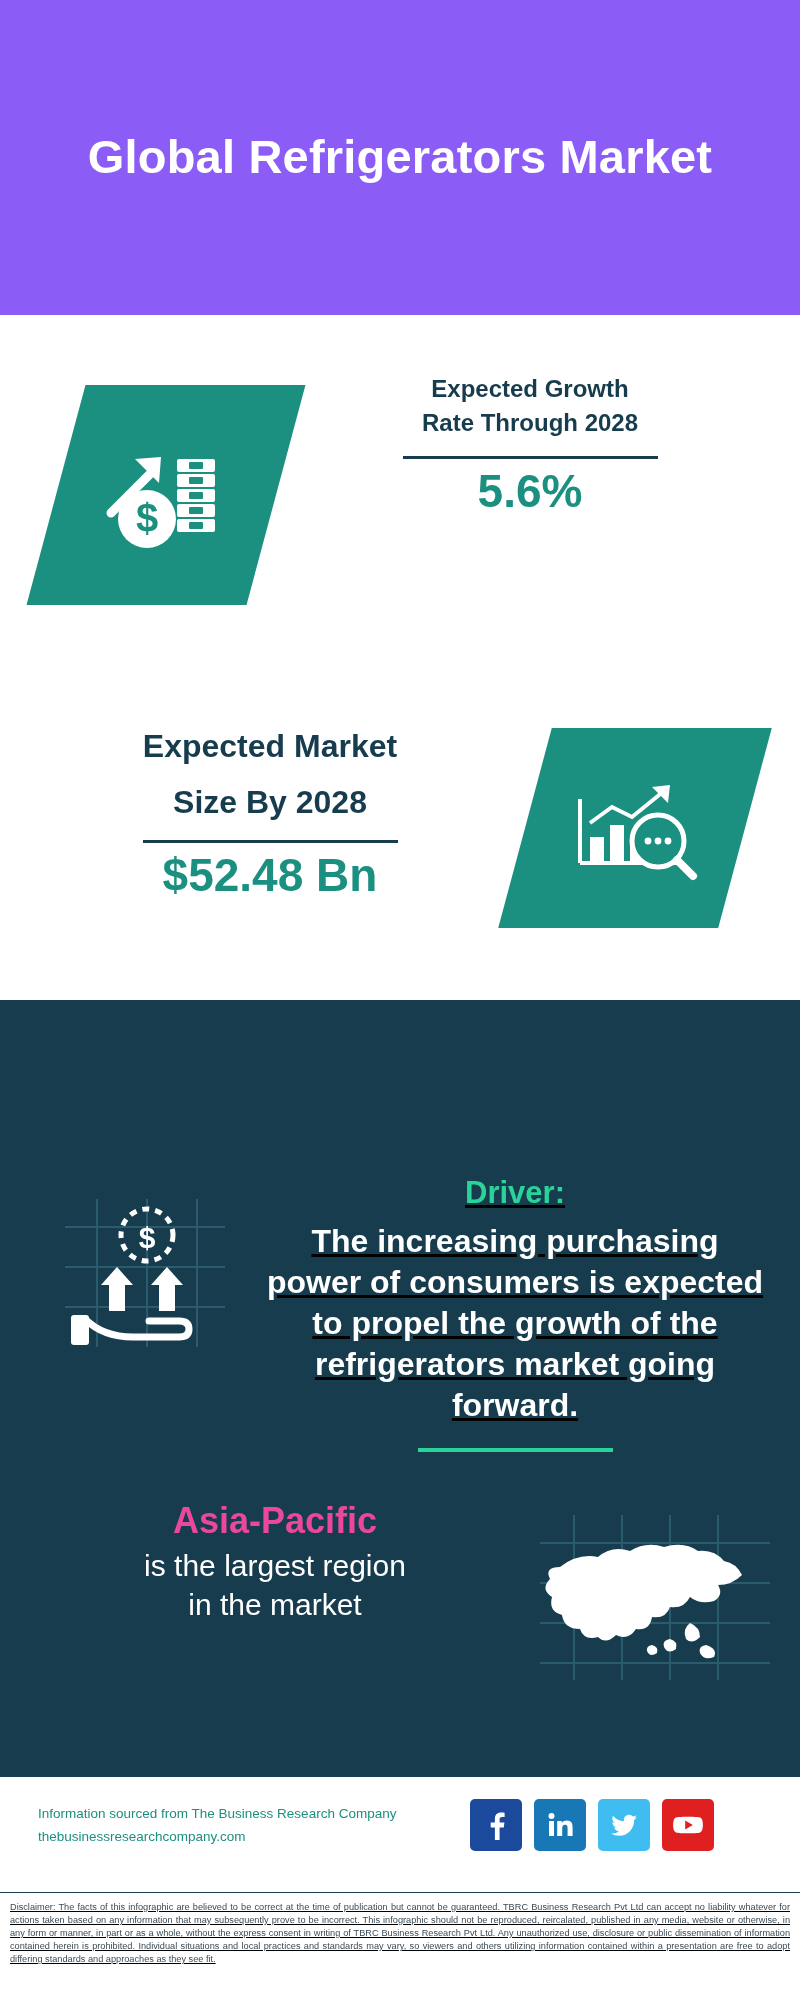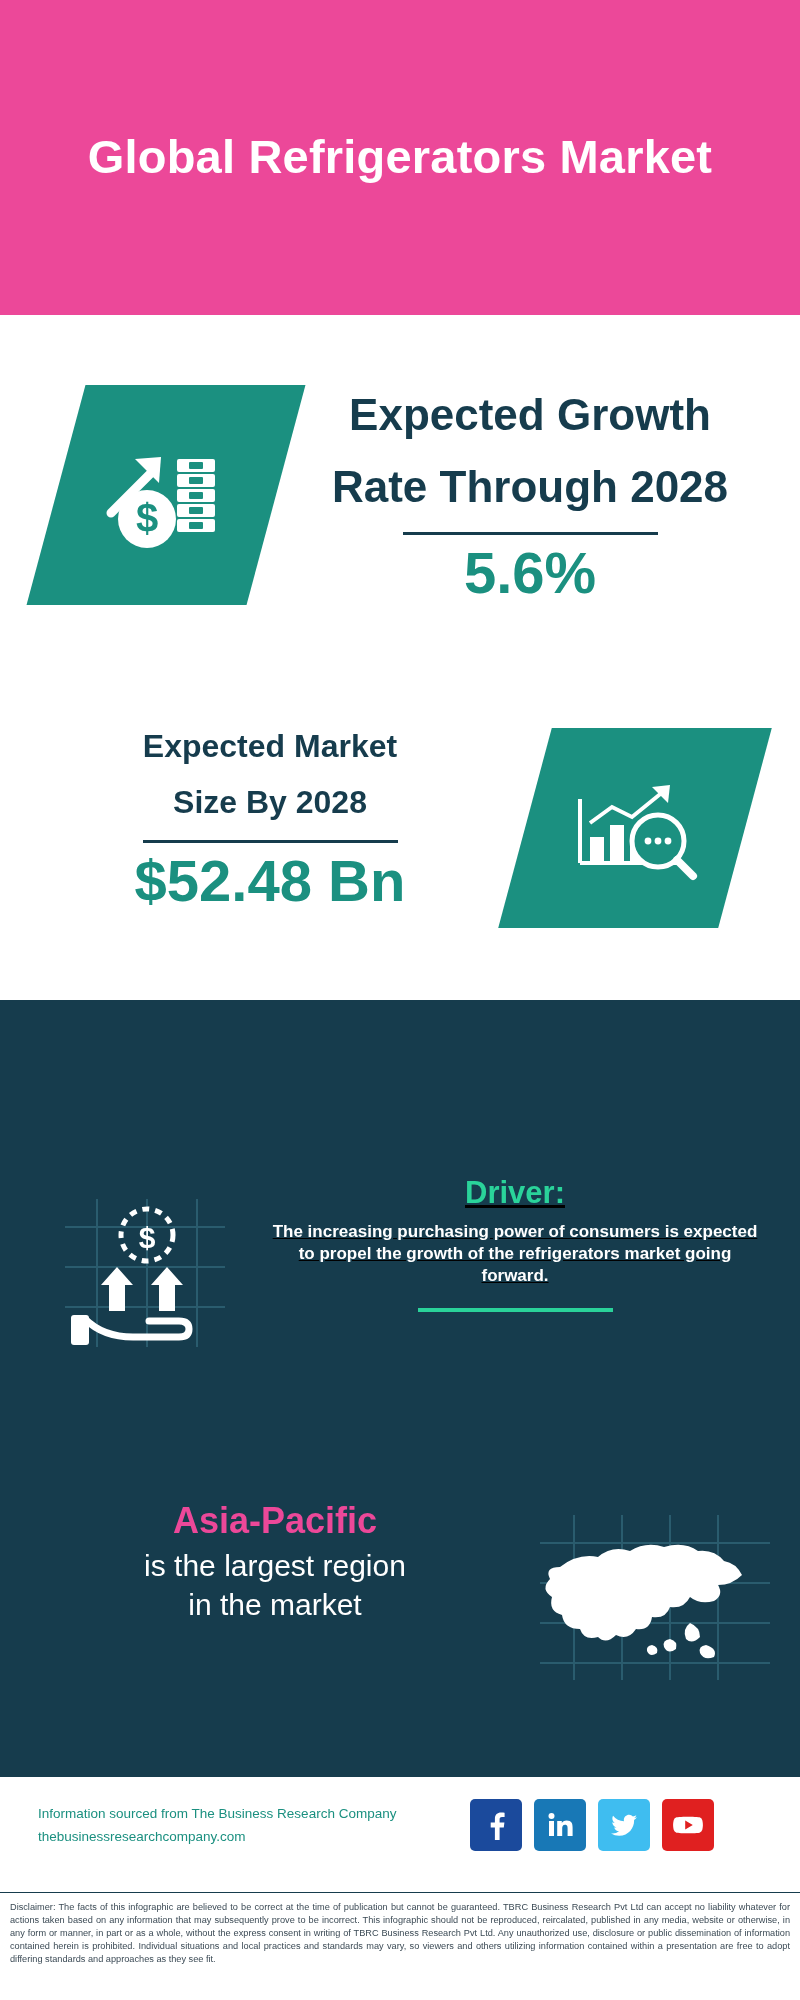--- a/index.html
+++ b/index.html
@@ -7,21 +7,21 @@
     width:800px;height:2000px;
     background:#ffffff;
     font-family:"Liberation Sans", sans-serif;
     overflow:hidden;
   }
   .page{position:relative;width:800px;height:2000px;background:#ffffff;}
 
   
   .header{
     position:absolute;left:0;top:0;width:800px;height:315px;
-    background:#ec4899;
+    background:#8b5cf6;
     display:flex;align-items:center;justify-content:center;
   }
   .header h1{
     margin:0;color:#ffffff;font-size:47px;line-height:1.17;
     font-weight:bold;text-align:center;letter-spacing:.2px;
   }
 
   
   .white-band{
     position:absolute;left:0;top:315px;width:800px;height:675px;background:#ffffff;
@@ -36,47 +36,47 @@
     background:#1b9080;
     transform:skewX(-15deg);
     display:flex;align-items:center;justify-content:center;
   }
   .para-badge .inner{transform:skewX(15deg);display:flex;align-items:center;justify-content:center;}
   .badge-a{left:56px;top:15px;width:220px;height:220px;}
   .growth-text{
     position:absolute;left:300px;top:0;width:460px;text-align:center;
   }
   .growth-text .lbl{
-    color:#163c4d;font-size:44px;font-weight:bold;line-height:1.25;margin:17px;
+    color:#163c4d;font-size:24px;font-weight:bold;line-height:1.25;margin:4px;
   }
   .rule{
     width:255px;height:3px;background:#163c4d;margin:18px auto 8px auto;
   }
   .big-val{
-    color:#1b9080;font-size:58px;font-weight:bold;line-height:1.05;margin:0;
+    color:#1b9080;font-size:46px;font-weight:bold;line-height:1.05;margin:0;
   }
 
   
   .size-wrap{position:absolute;left:0;top:710px;width:800px;height:250px;}
   .size-text{position:absolute;left:40px;top:0;width:460px;text-align:center;}
   .size-text .lbl{color:#163c4d;font-size:32px;font-weight:bold;line-height:1.25;margin:16px;}
   .badge-b{left:525px;top:18px;width:220px;height:200px;}
 
   
   .dark-panel{
     position:absolute;left:0;top:1000px;width:800px;height:775px;background:#163c4d;
   }
   .skyline{position:absolute;left:0;top:990px;width:800px;height:160px;}
 
   
   .driver{position:absolute;left:0;top:1175px;width:800px;height:290px;}
   .driver-icon{position:absolute;left:55px;top:18px;width:180px;height:160px;}
   .driver-body{position:absolute;left:255px;top:0;width:520px;text-align:center;text-decoration:underline;}
   .driver-title{color:#2ad39a;font-size:31px;font-weight:bold;margin:0 0 10px 0;}
-  .driver-text{color:#ffffff;font-size:17px;font-weight:bold;line-height:1.28;margin:8px;}
+  .driver-text{color:#ffffff;font-size:32px;font-weight:bold;line-height:1.28;margin:8px;}
   .driver-rule{width:195px;height:4px;background:#2ad39a;margin:22px auto 0 auto;}
 
   
   .region{position:absolute;left:0;top:1500px;width:800px;height:220px;}
   .region-text{position:absolute;left:30px;top:0;width:490px;text-align:center;}
   .region-name{color:#ec4899;font-size:36px;font-weight:bold;margin:0 0 4px 0;}
   .region-sub{color:#ffffff;font-size:30px;line-height:1.3;margin:0;}
   .region-map{position:absolute;left:540px;top:15px;width:230px;height:165px;}
 
   
@@ -92,20 +92,21 @@
   .soc{width:52px;height:52px;border-radius:5px;display:flex;align-items:center;justify-content:center;}
   .soc svg{display:block;}
   .fb{background:#1b4a9c;}
   .li{background:#1878b6;}
   .tw{background:#3fbdf0;}
   .yt{background:#e02020;}
 
   .disclaimer{
     position:absolute;left:0;top:1892px;width:800px;height:108px;background:#ffffff;
     border-top:1px solid #163c4d;
+    text-decoration:underline;
   }
   .disclaimer p{
     margin:0;padding:8px 10px 0 10px;color:#3b4a55;font-size:9.2px;line-height:1.42;text-align:justify;
   }
 </style>
 </head>
 <body>
 
 <div class="page">
 

